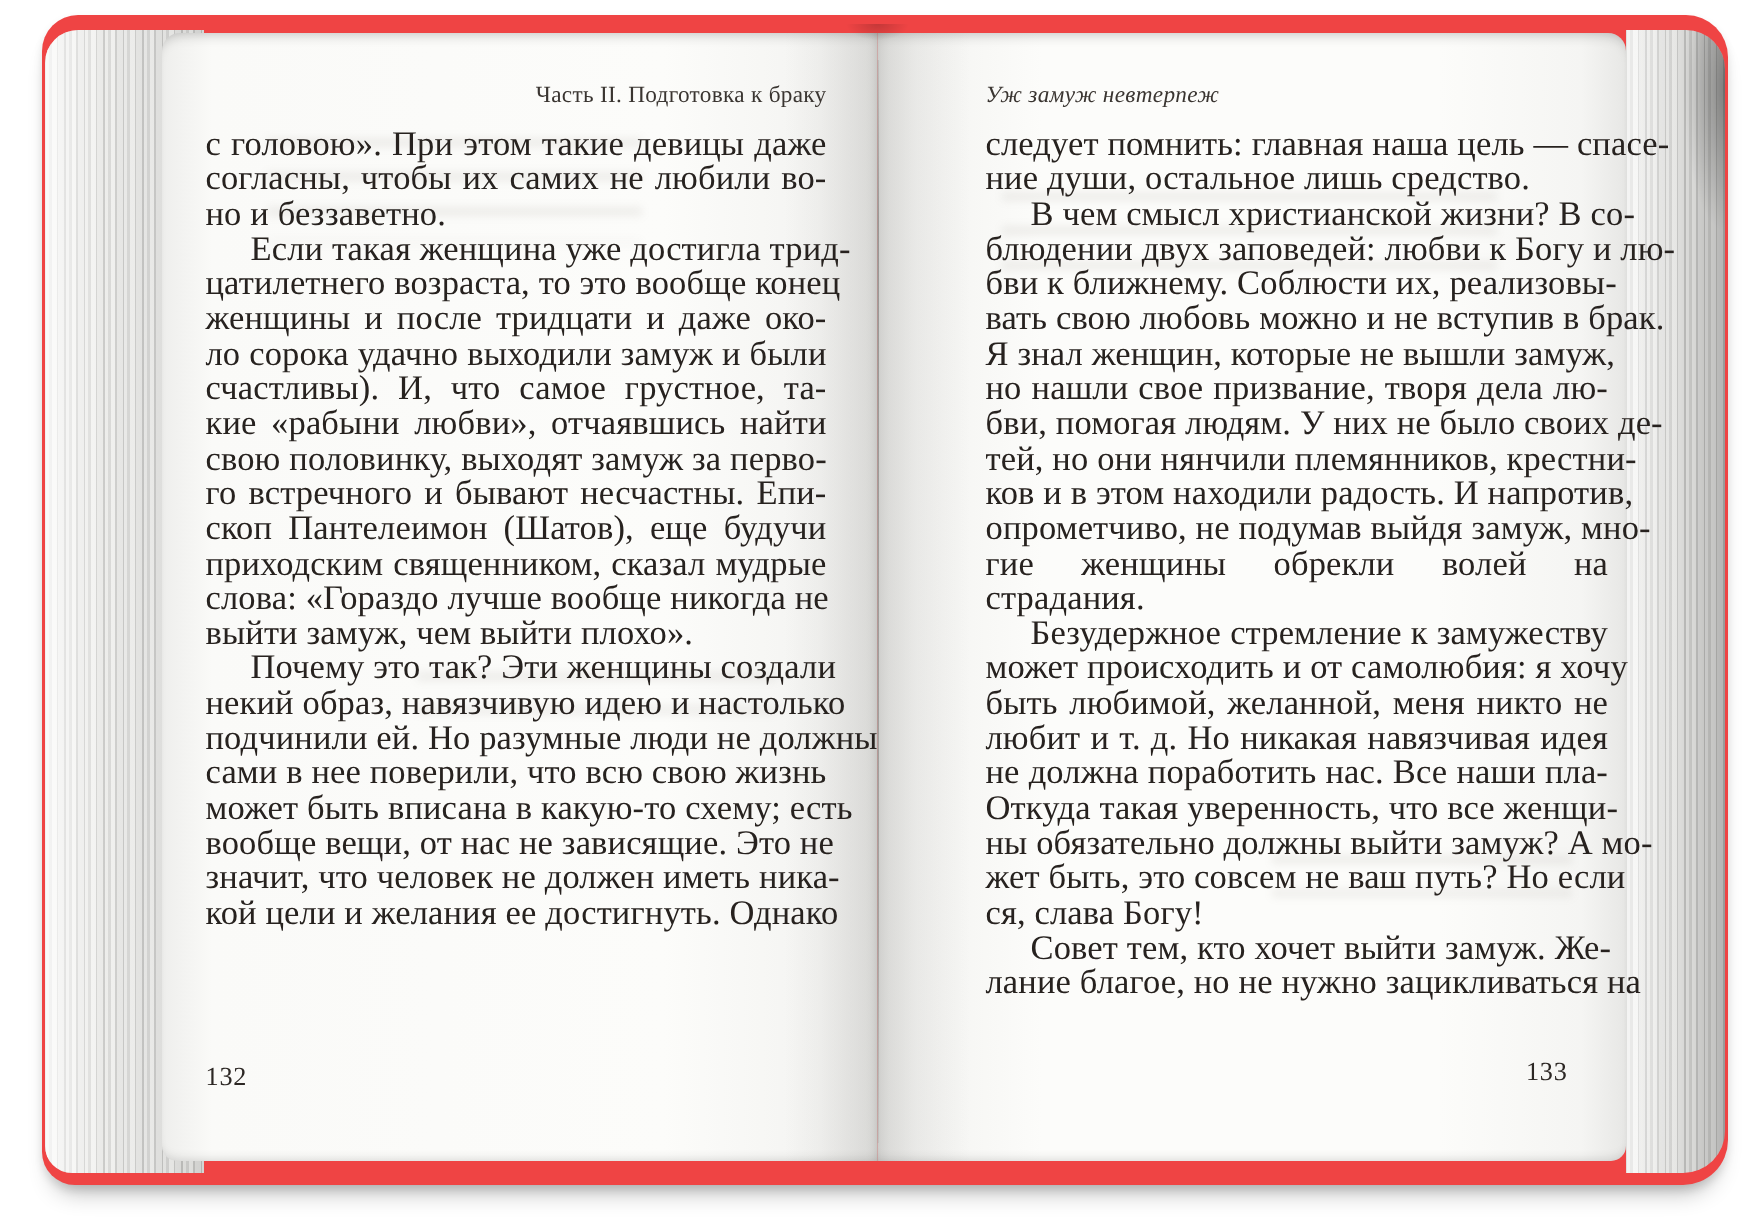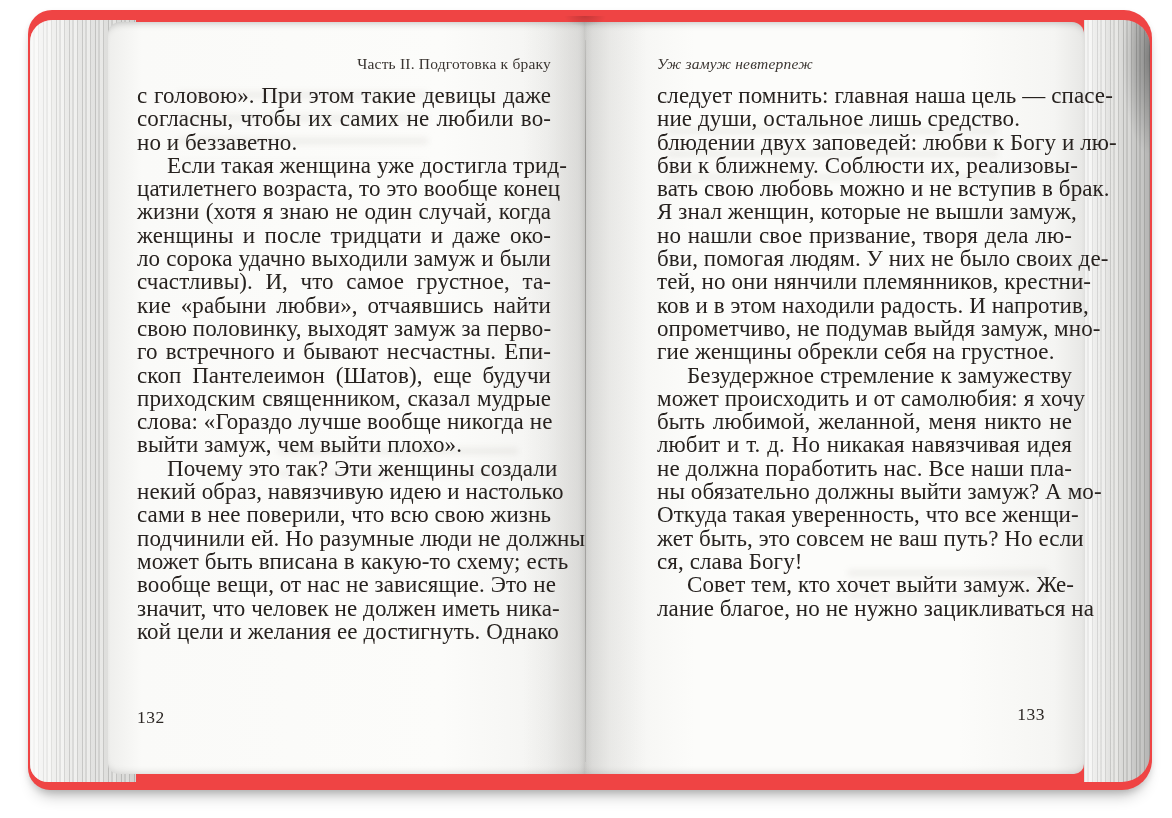--- a/index.html
+++ b/index.html
@@ -116,64 +116,64 @@
   <div class="ghost g4"></div>
 
   <div class="column left">
     <div class="running-head align-right">Часть II. Подготовка к браку</div>
     <div class="body-text">
         <div class="line">с головою». При этом такие девицы даже</div>
         <div class="line">согласны, чтобы их самих не любили во-</div>
         <div class="line pe">но и беззаветно.</div>
         <div class="line in">Если такая женщина уже достигла трид-</div>
         <div class="line">цатилетнего возраста, то это вообще конец</div>
-        <div class="line">жизни (хотя я знаю не один случай, когда</div>
         <div class="line">женщины и после тридцати и даже око-</div>
         <div class="line">ло сорока удачно выходили замуж и были</div>
         <div class="line">счастливы). И, что самое грустное, та-</div>
         <div class="line">кие «рабыни любви», отчаявшись найти</div>
         <div class="line">свою половинку, выходят замуж за перво-</div>
         <div class="line">го встречного и бывают несчастны. Епи-</div>
         <div class="line">скоп Пантелеимон (Шатов), еще будучи</div>
         <div class="line">приходским священником, сказал мудрые</div>
         <div class="line">слова: «Гораздо лучше вообще никогда не</div>
         <div class="line pe">выйти замуж, чем выйти плохо».</div>
         <div class="line in">Почему это так? Эти женщины создали</div>
         <div class="line">некий образ, навязчивую идею и настолько</div>
+        <div class="line">подчинили ей. Но разумные люди не должны</div>
         <div class="line">сами в нее поверили, что всю свою жизнь</div>
-        <div class="line">подчинили ей. Но разумные люди не должны</div>
         <div class="line">может быть вписана в какую-то схему; есть</div>
         <div class="line">вообще вещи, от нас не зависящие. Это не</div>
         <div class="line">значит, что человек не должен иметь ника-</div>
         <div class="line">кой цели и желания ее достигнуть. Однако</div>
       </div>
   </div>
 
   <div class="column right">
     <div class="running-head italic">Уж замуж невтерпеж</div>
     <div class="body-text">
         <div class="line">следует помнить: главная наша цель — спасе-</div>
         <div class="line pe">ние души, остальное лишь средство.</div>
+        <div class="line in">В чем смысл христианской жизни? В со-</div>
         <div class="line">блюдении двух заповедей: любви к Богу и лю-</div>
         <div class="line">бви к ближнему. Соблюсти их, реализовы-</div>
         <div class="line">вать свою любовь можно и не вступив в брак.</div>
         <div class="line">Я знал женщин, которые не вышли замуж,</div>
         <div class="line">но нашли свое призвание, творя дела лю-</div>
         <div class="line">бви, помогая людям. У них не было своих де-</div>
         <div class="line">тей, но они нянчили племянников, крестни-</div>
         <div class="line">ков и в этом находили радость. И напротив,</div>
         <div class="line">опрометчиво, не подумав выйдя замуж, мно-</div>
-        <div class="line pe">гие женщины обрекли себя на грустное.</div>
+        <div class="line pe">гие женщины обрекли волей на страдания.</div>
         <div class="line in">Безудержное стремление к замужеству</div>
         <div class="line">может происходить и от самолюбия: я хочу</div>
         <div class="line">быть любимой, желанной, меня никто не</div>
         <div class="line">любит и т. д. Но никакая навязчивая идея</div>
         <div class="line">не должна поработить нас. Все наши пла-</div>
+        <div class="line">Откуда такая уверенность, что все женщи-</div>
         <div class="line">ны обязательно должны выйти замуж? А мо-</div>
-        <div class="line">Откуда такая уверенность, что все женщи-</div>
         <div class="line">жет быть, это совсем не ваш путь? Но если</div>
         <div class="line pe">ся, слава Богу!</div>
         <div class="line in">Совет тем, кто хочет выйти замуж. Же-</div>
         <div class="line">лание благое, но не нужно зацикливаться на</div>
       </div>
   </div>
 
   <div class="page-number left">132</div>
   <div class="page-number right">133</div>
 </div>

